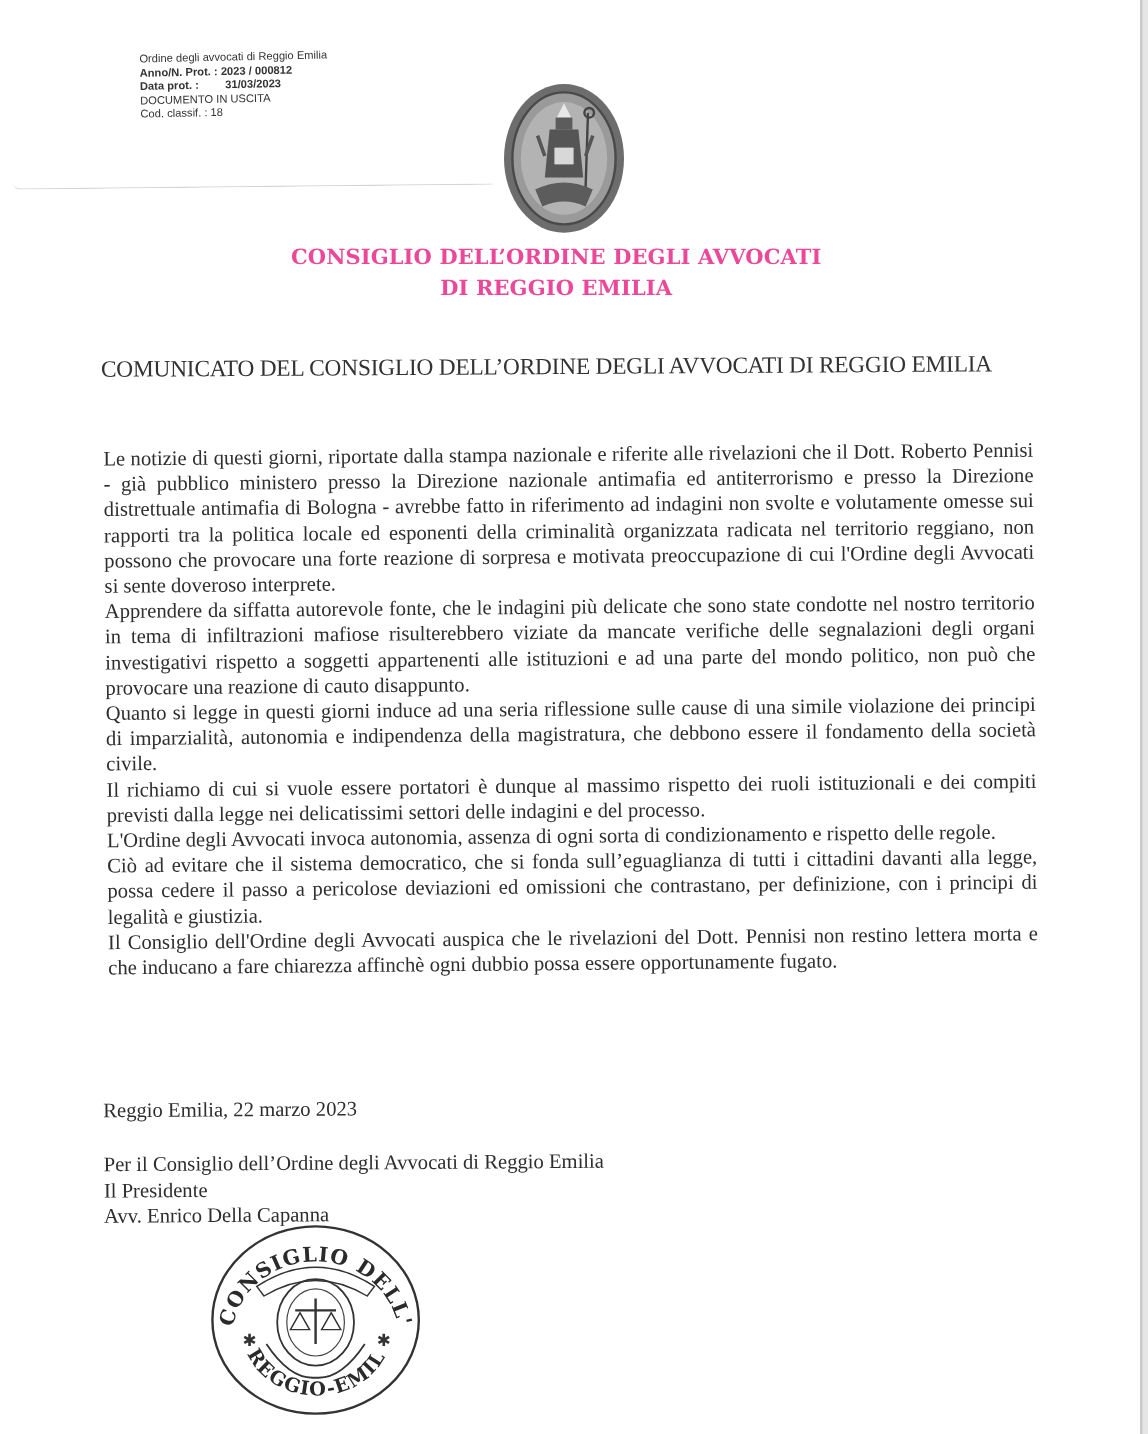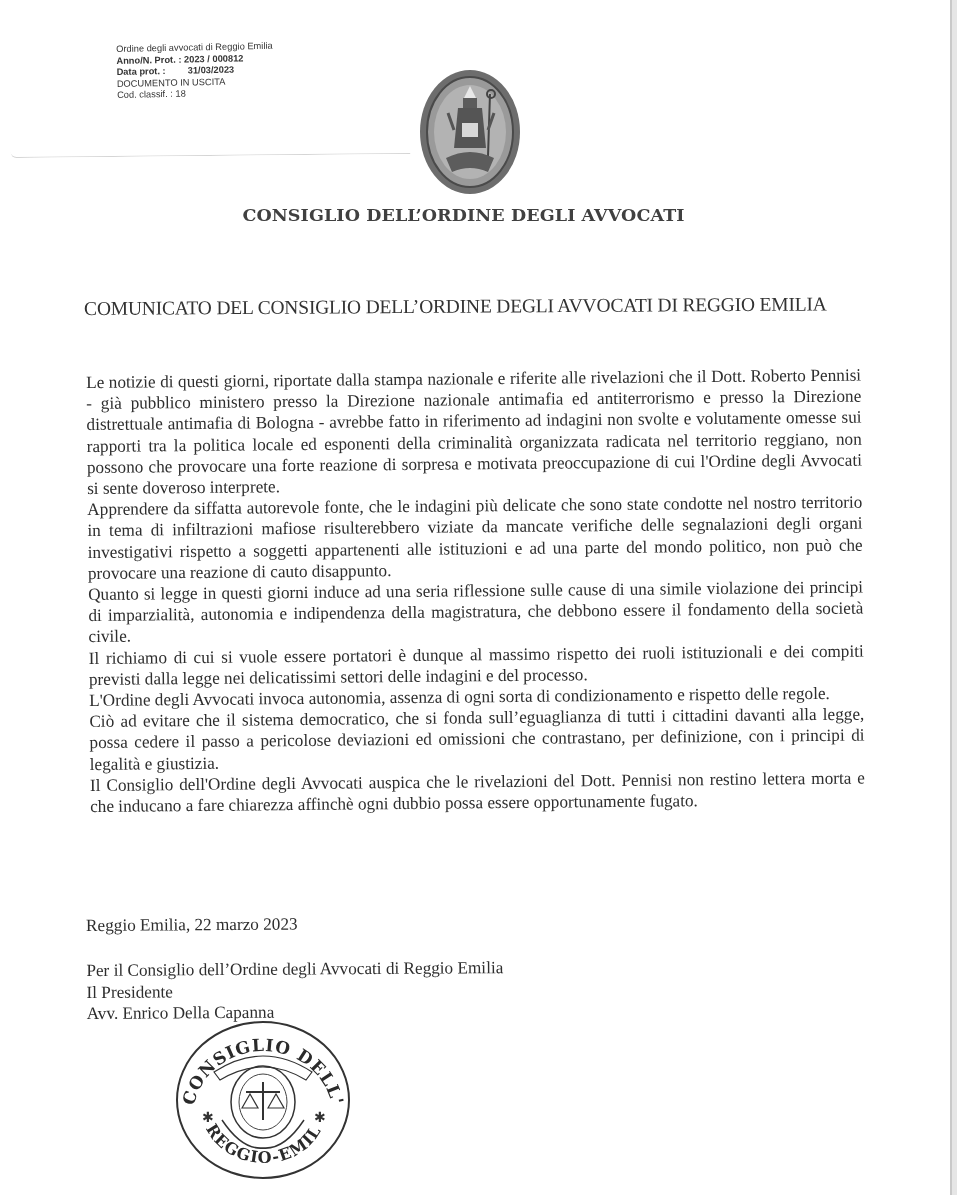--- a/index.html
+++ b/index.html
@@ -21,21 +21,21 @@
     font-family:"Liberation Sans", sans-serif; font-size:9.3px; line-height:11.5px; color:#333;
     transform:rotate(-1.2deg); transform-origin:left top;
   }
   .stamp-text .b { font-weight:bold; }
   .stamp-text .gap { display:inline-block; width:22px; }
 
   .crest { position:absolute; left:418px; top:68px; width:104px; height:128px; }
 
   .org-title {
     position:absolute; left:0; width:927px; text-align:center;
-    font-family:"DejaVu Serif", serif; font-weight:bold; font-size:17.5px; color:#404040;
+    font-family:"DejaVu Serif", serif; font-weight:bold; font-size:17.5px; color:#ec4899;
     letter-spacing:0.1px;
   }
   .org1 { top:205px; }
   .org2 { top:231px; }
 
   .comunicato {
     position:absolute; left:84px; top:298px; width:780px;
     font-size:19.5px; color:#333; letter-spacing:-0.2px;
     transform:rotate(-0.35deg); transform-origin:left top;
   }
@@ -79,20 +79,21 @@
     <rect x="45" y="30" width="14" height="10" fill="#5c5c5c"></rect>
     <path d="M40 40 L64 40 L68 80 L36 80 Z" fill="#555"></path>
     <rect x="44" y="55" width="16" height="14" fill="#d8d8d8"></rect>
     <line x1="72" y1="26" x2="70" y2="88" stroke="#444" stroke-width="2"></line>
     <circle cx="73" cy="26" r="4" fill="none" stroke="#444" stroke-width="2"></circle>
     <path d="M28 90 Q52 78 76 90 L70 104 Q52 96 34 104 Z" fill="#5c5c5c"></path>
     <path d="M30 45 L36 62 M76 45 L70 62" stroke="#555" stroke-width="3"></path>
   </svg>
 
   <div class="org-title org1">CONSIGLIO DELL’ORDINE DEGLI AVVOCATI</div>
+  <div class="org-title org2">DI REGGIO EMILIA</div>
 
   <div class="comunicato">COMUNICATO DEL CONSIGLIO DELL’ORDINE DEGLI AVVOCATI DI REGGIO EMILIA</div>
 
   <div class="body-text">
     <p>Le notizie di questi giorni, riportate dalla stampa nazionale e riferite alle rivelazioni che il Dott. Roberto Pennisi - già pubblico ministero presso la Direzione nazionale antimafia ed antiterrorismo e presso la Direzione distrettuale antimafia di Bologna - avrebbe fatto in riferimento ad indagini non svolte e volutamente omesse sui rapporti tra la politica locale ed esponenti della criminalità organizzata radicata nel territorio reggiano, non possono che provocare una forte reazione di sorpresa e motivata preoccupazione di cui l'Ordine degli Avvocati si sente doveroso interprete.</p>
     <p>Apprendere da siffatta autorevole fonte, che le indagini più delicate che sono state condotte nel nostro territorio in tema di infiltrazioni mafiose risulterebbero viziate da mancate verifiche delle segnalazioni degli organi investigativi rispetto a soggetti appartenenti alle istituzioni e ad una parte del mondo politico, non può che provocare una reazione di cauto disappunto.</p>
     <p>Quanto si legge in questi giorni induce ad una seria riflessione sulle cause di una simile violazione dei principi di imparzialità, autonomia e indipendenza della magistratura, che debbono essere il fondamento della società civile.</p>
     <p>Il richiamo di cui si vuole essere portatori è dunque al massimo rispetto dei ruoli istituzionali e dei compiti previsti dalla legge nei delicatissimi settori delle indagini e del processo.</p>
     <p>L'Ordine degli Avvocati invoca autonomia, assenza di ogni sorta di condizionamento e rispetto delle regole.</p>
     <p>Ciò ad evitare che il sistema democratico, che si fonda sull’eguaglianza di tutti i cittadini davanti alla legge, possa cedere il passo a pericolose deviazioni ed omissioni che contrastano, per definizione, con i principi di legalità e giustizia.</p>

